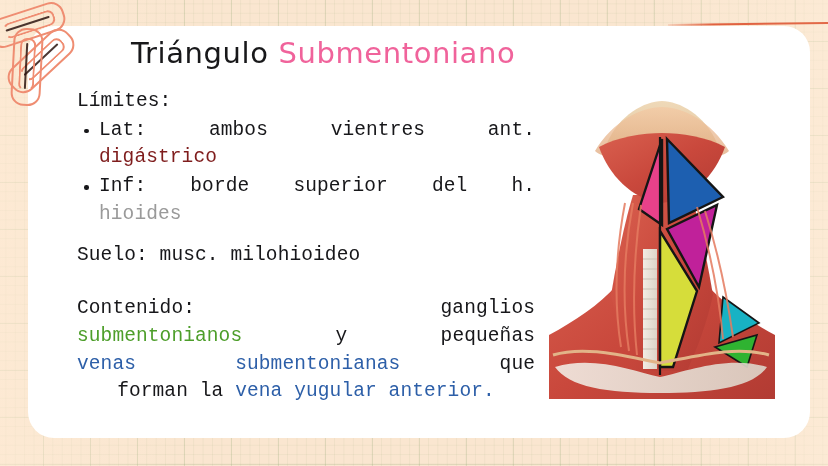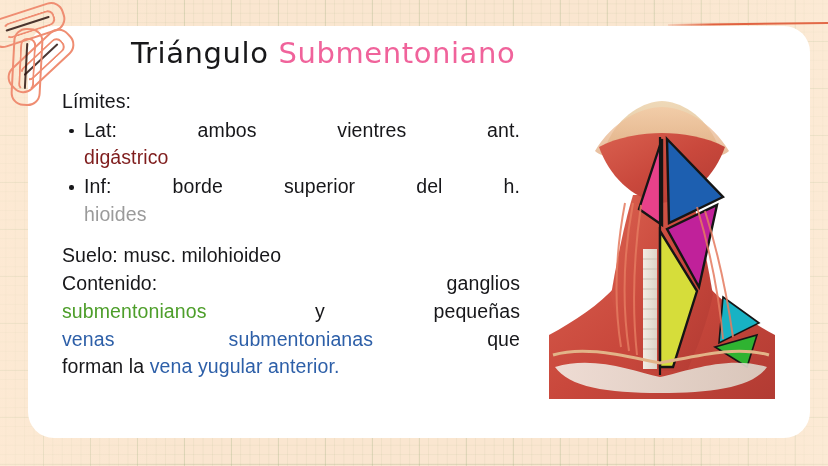--- a/index.html
+++ b/index.html
@@ -123,24 +123,24 @@
     letter-spacing: 0.6px;
     white-space: nowrap;
     line-height: 1.15;
   }
   #title .t-dark { color: #18181a; }
   #title .t-pink { color: #f0639b; }
 
   
   #body-col {
     position: absolute;
-    left: 62px;
+    left: 77px;
     top: 88px;
     width: 458px;
-    font-family: Liberation Sans, sans-serif;
+    font-family: Liberation Mono, monospace;
     font-size: 19.5px;
     line-height: 1.42;
     color: #17171a;
     letter-spacing: 0.1px;
   }
 
   .blk { margin: 0 0 0 0; }
 
   #limits-label { margin-bottom: 1px; }
 
@@ -173,29 +173,29 @@
     text-align-last: justify;
   }
   .plain-line { display: block; }
 
   .c-salmon { color: #7f1d1d; }
   .c-gray   { color: #9a9a9a; }
   .c-green  { color: #4d9e2a; }
   .c-blue   { color: #2d5fa8; }
 
   #suelo { margin-top: 14px; }
-  #contenido { }
+  #contenido { margin-top: 25px; }
 
   #contenido .just-line {
     text-align: justify;
     text-align-last: justify;
   }
   #contenido .last-line {
     display: block;
-    text-align: left;
+    text-align: center;
   }
 
   
   #anatomy {
     position: absolute;
     left: 547px;
     top: 99px;
     width: 230px;
     height: 302px;
     overflow: hidden;

